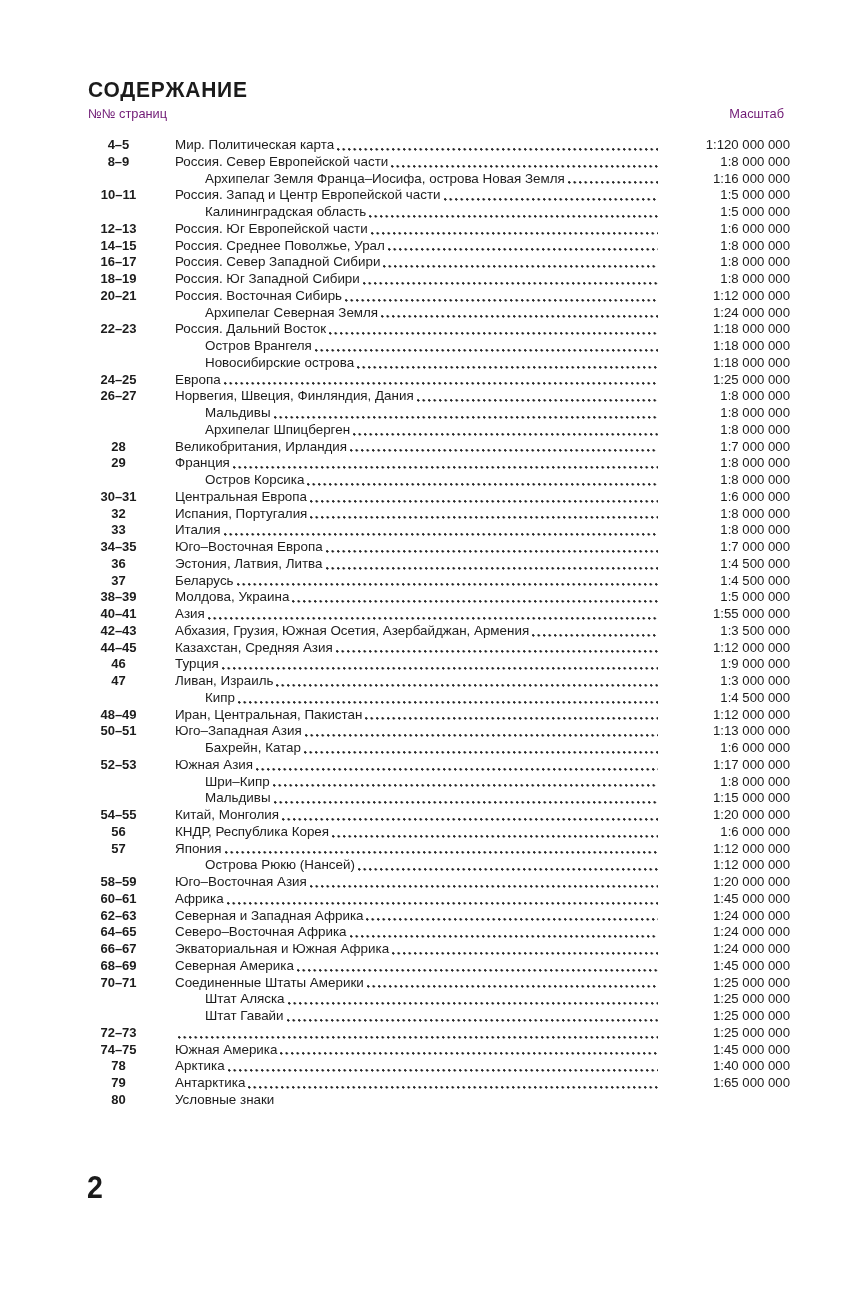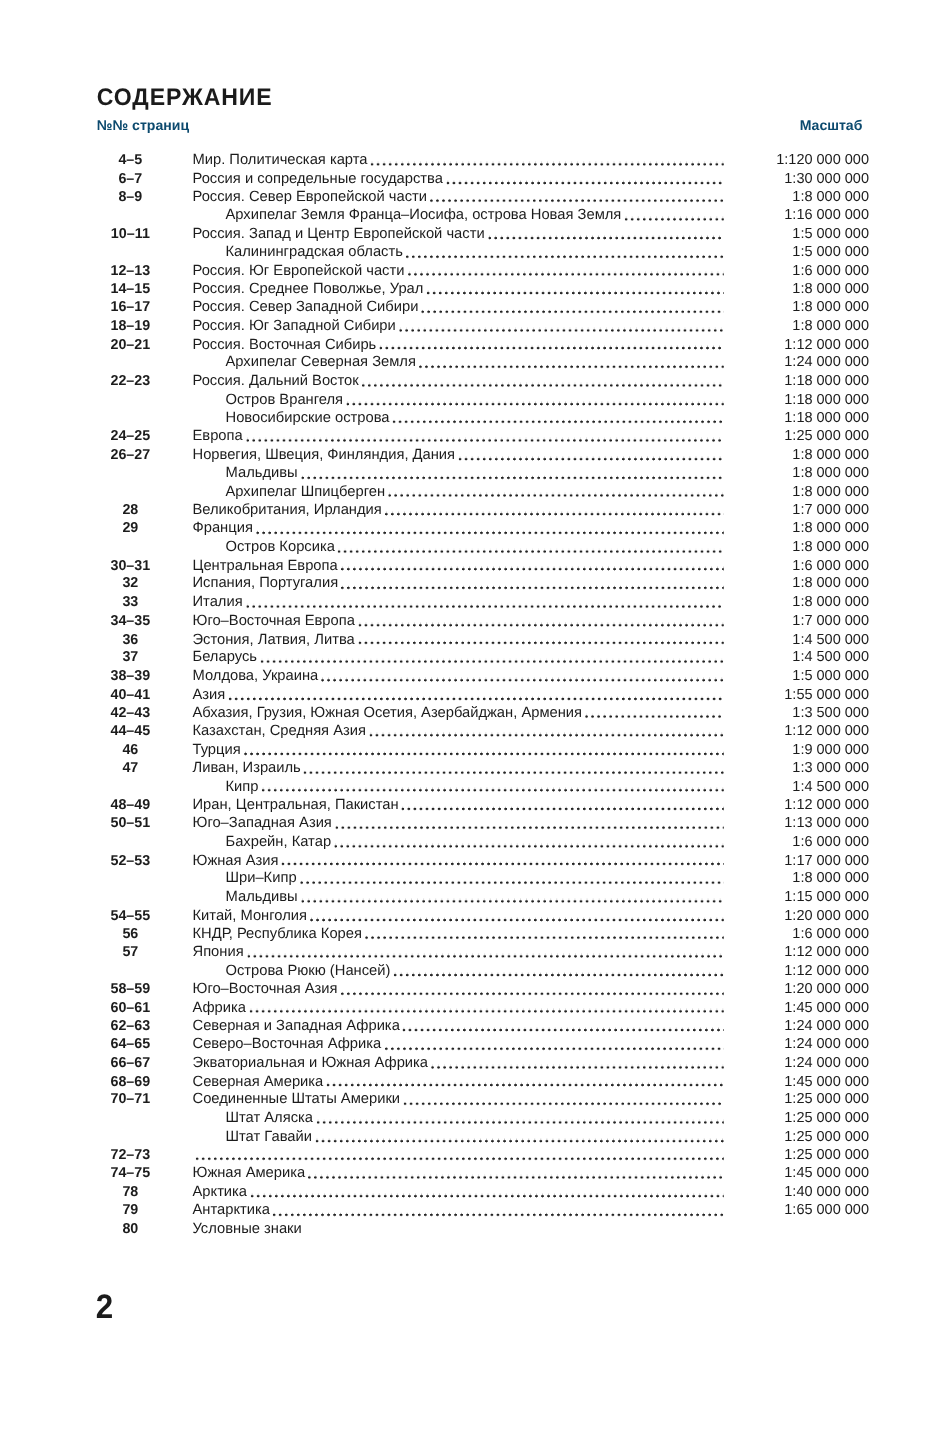--- a/index.html
+++ b/index.html
@@ -13,21 +13,21 @@
   }
   .doc-title{
     position:absolute;left:88px;top:77px;
     font-size:21px;font-weight:800;letter-spacing:0.8px;
     color:#1b1b1b;
     transform:scaleY(1.04);transform-origin:left top;
   }
   .col-head{
     position:absolute;left:88px;top:106px;width:702px;
     display:flex;justify-content:space-between;align-items:baseline;
-    font-size:12.8px;font-weight:700;color:#0c4a6e;
+    font-size:12.8px;font-weight:400;color:#701a75;
   }
   .col-head .scale-head{padding-right:6px;text-align:right;}
   .toc-list{
     position:absolute;left:88px;top:137px;width:702px;
   }
   .toc-row{
     display:flex;align-items:baseline;
     height:16.76px;line-height:16.76px;
     font-size:13.4px;color:#1c1c1c;
     white-space:nowrap;
@@ -70,26 +70,20 @@
   </div>
 
   <div class="toc-list">
       <div class="toc-row">
     <span class="page-range">4–5</span>
     <span class="entry-title">Мир. Политическая карта</span>
     <span class="leader"></span>
     <span class="scale-value">1:120 000 000</span>
   </div>
       <div class="toc-row">
-    <span class="page-range">6–7</span>
-    <span class="entry-title">Россия и сопредельные государства</span>
-    <span class="leader"></span>
-    <span class="scale-value">1:30 000 000</span>
-  </div>
-      <div class="toc-row">
     <span class="page-range">8–9</span>
     <span class="entry-title">Россия. Север Европейской части</span>
     <span class="leader"></span>
     <span class="scale-value">1:8 000 000</span>
   </div>
       <div class="toc-row indent">
     <span class="page-range"></span>
     <span class="entry-title">Архипелаг Земля Франца–Иосифа, острова Новая Земля</span>
     <span class="leader"></span>
     <span class="scale-value">1:16 000 000</span>

